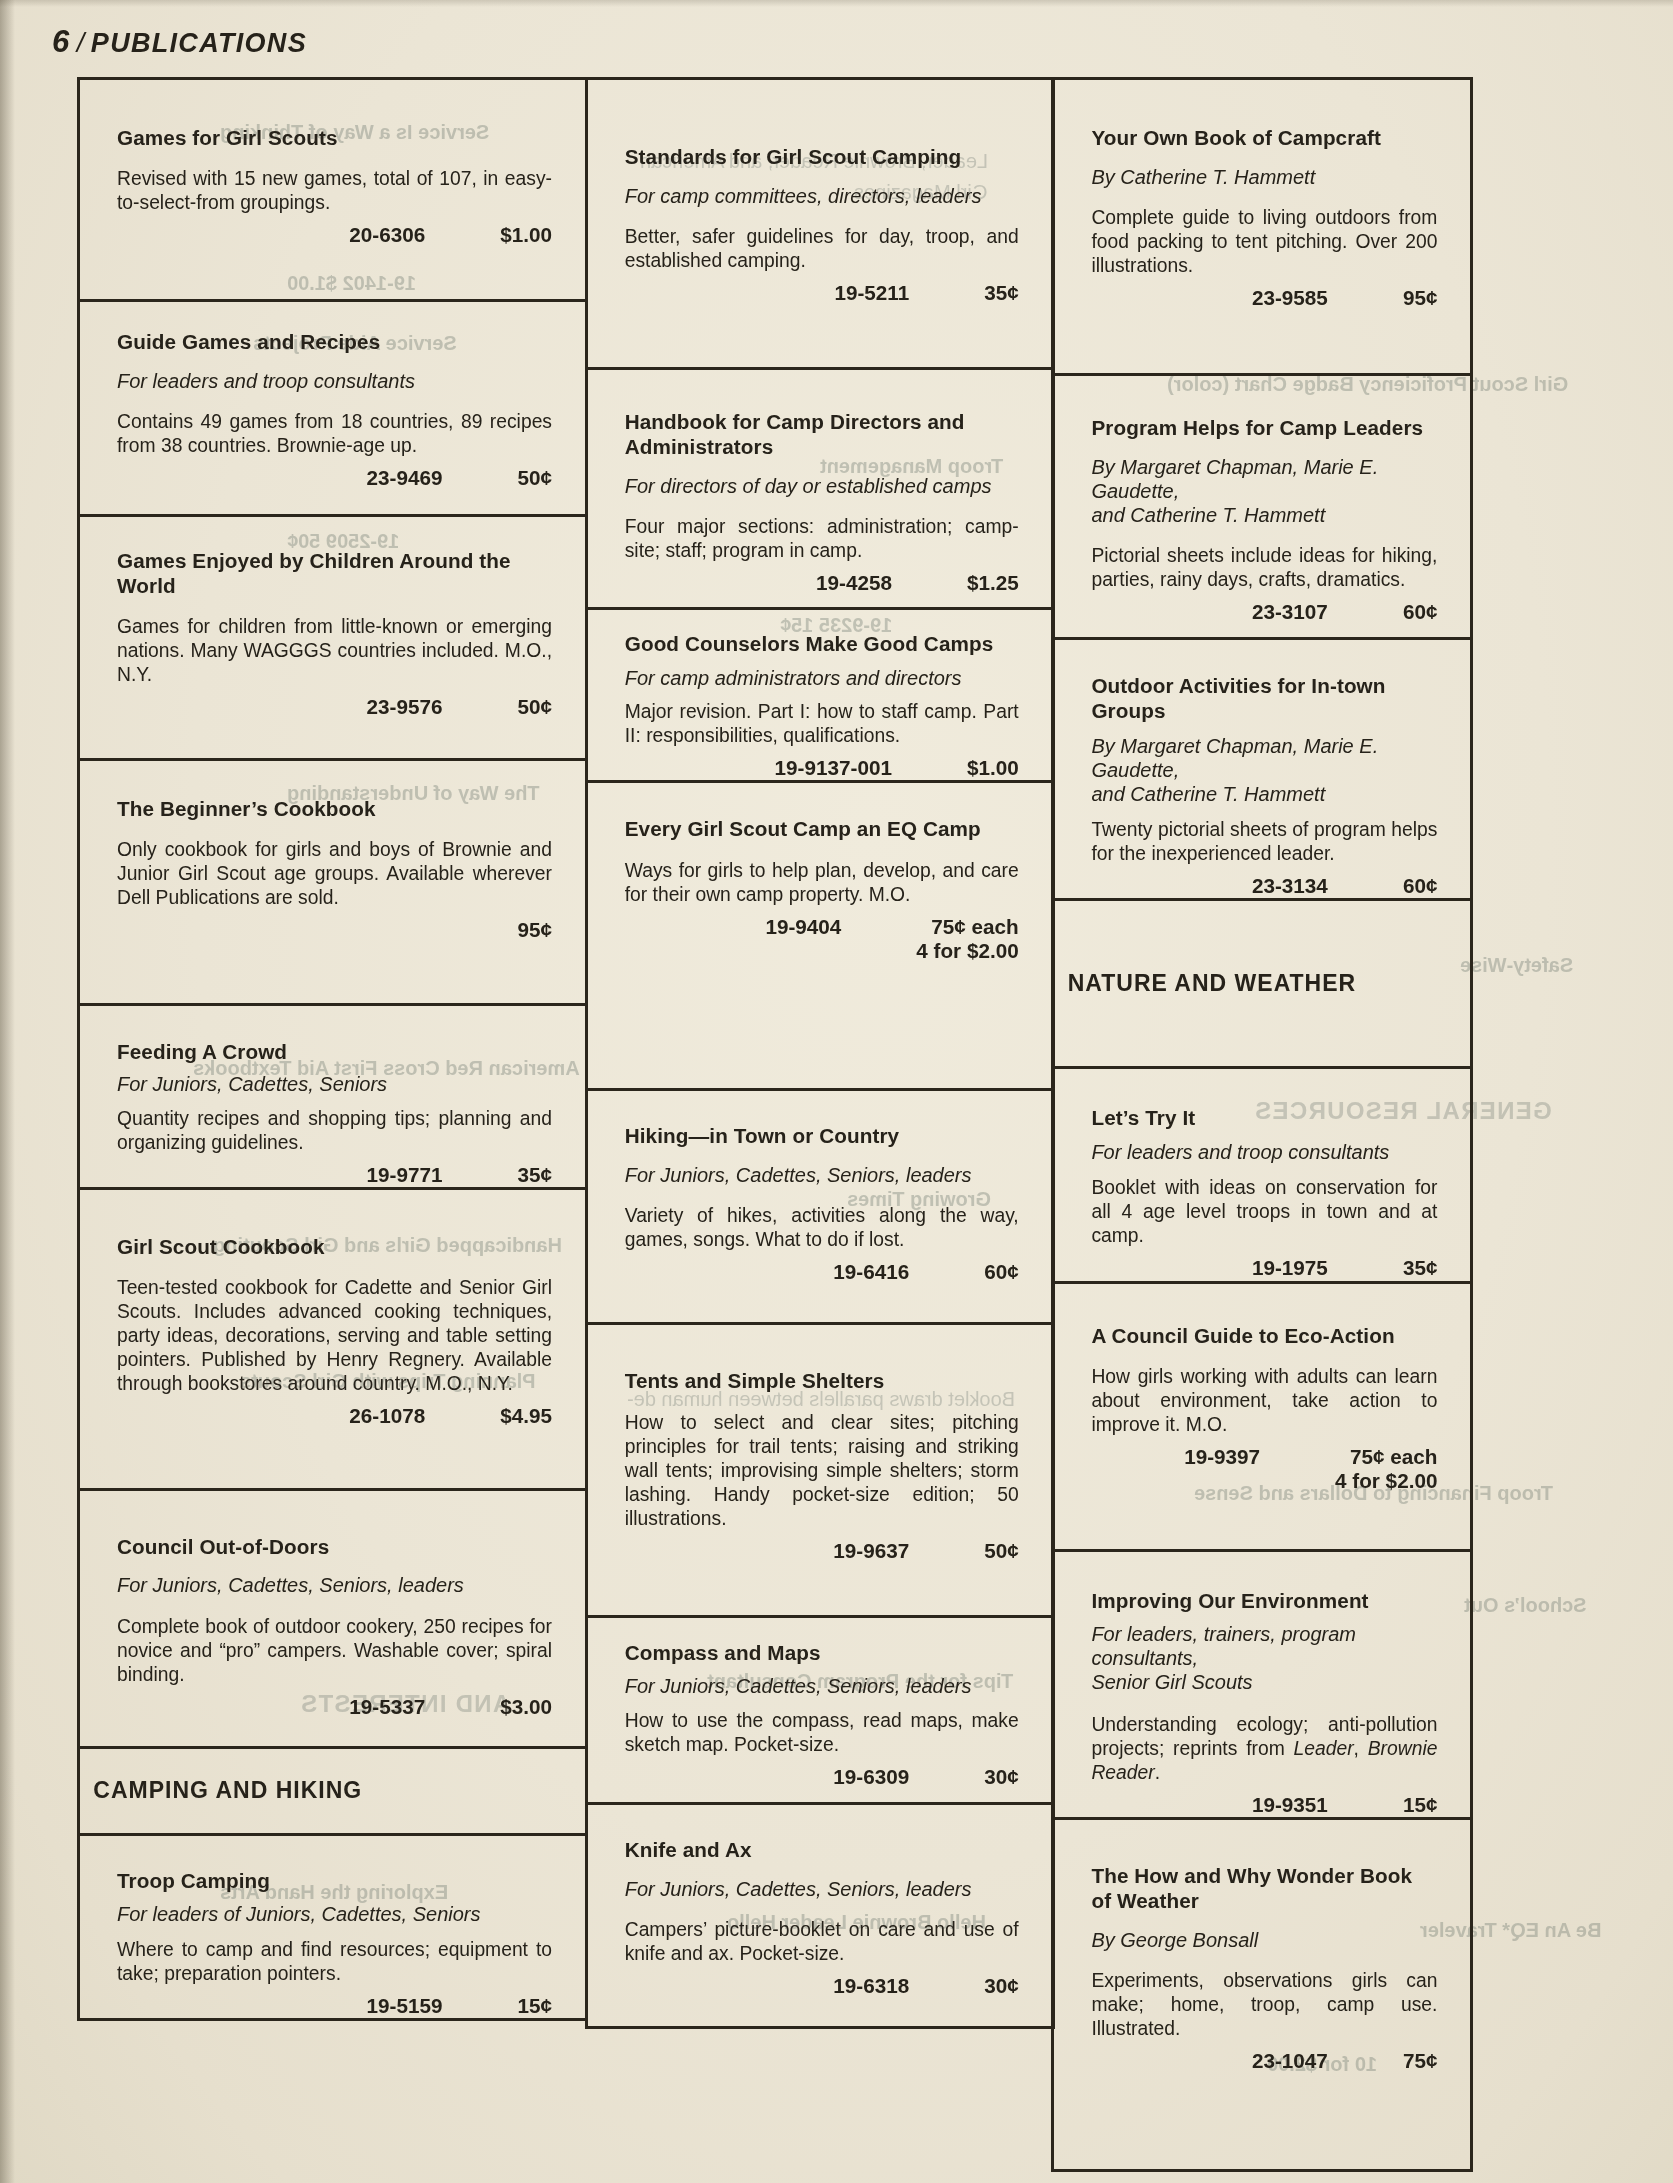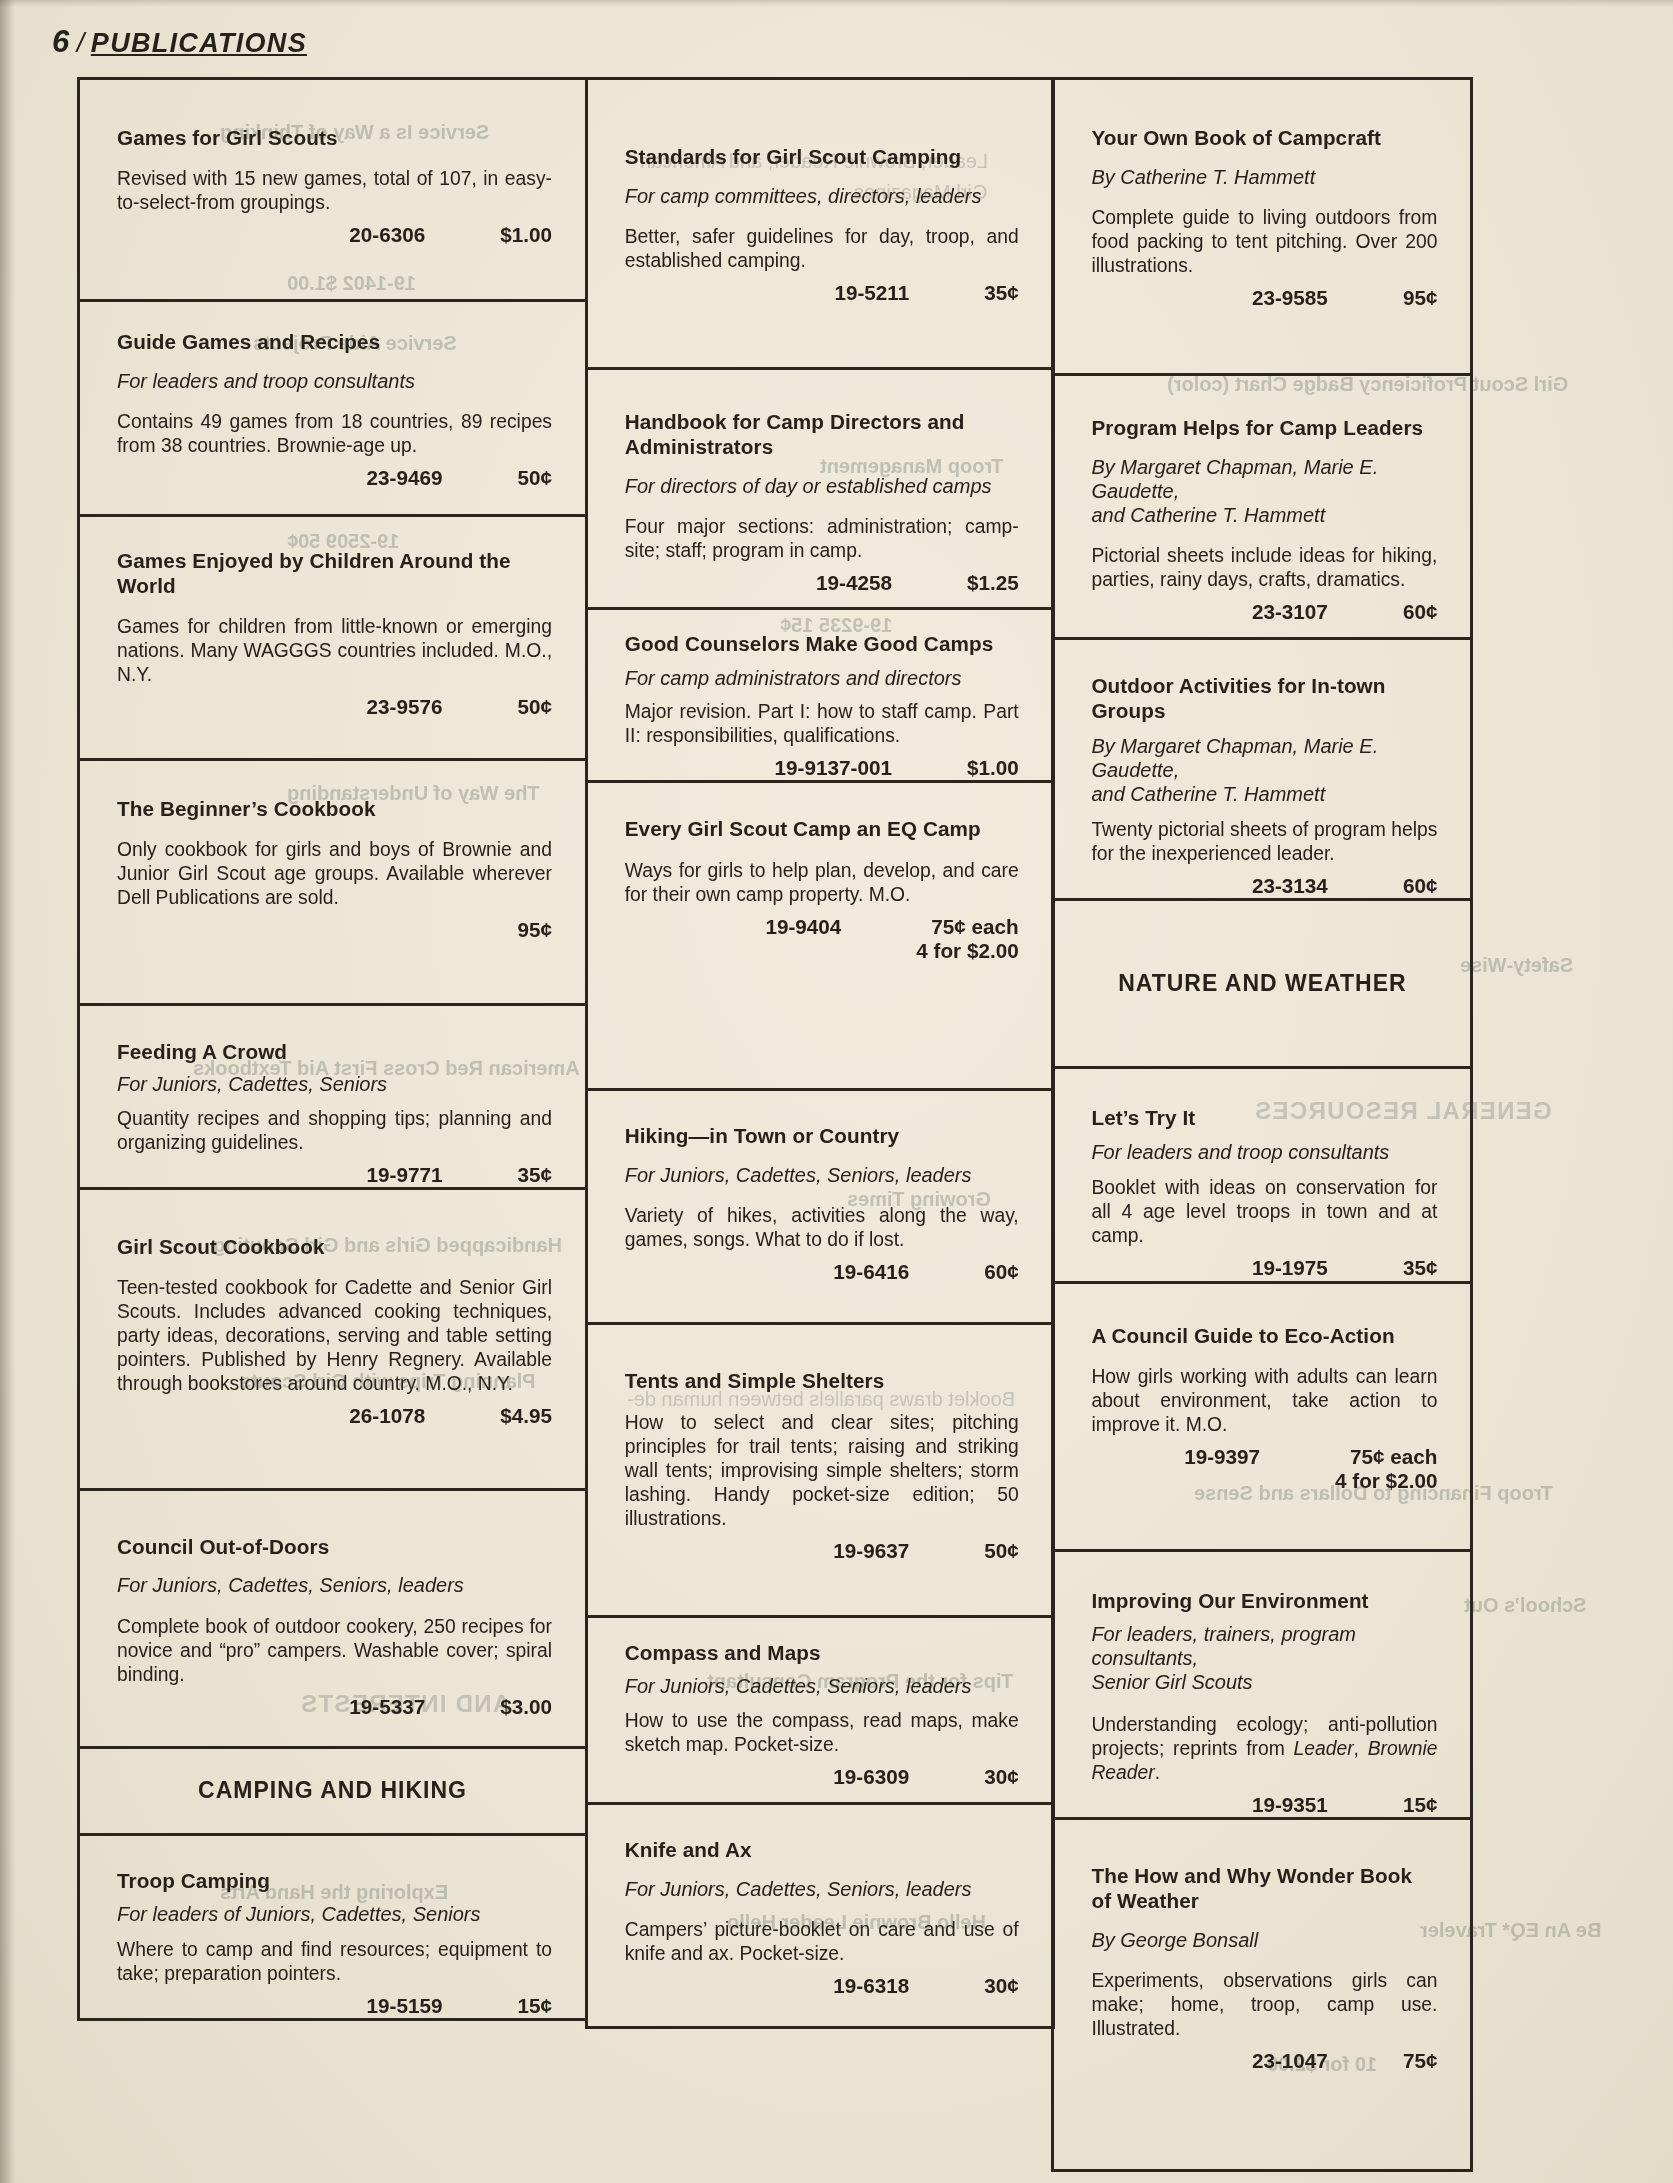--- a/index.html
+++ b/index.html
@@ -20,21 +20,21 @@
     content:"";position:absolute;left:0;top:0;right:0;height:6.7px;
     background:linear-gradient(to bottom, rgba(70,62,44,.18), rgba(70,62,44,0));
     z-index:5;pointer-events:none;
   }
   .pageheader{
     position:absolute;left:52px;top:9.3px;
     font-style:italic;font-weight:bold;white-space:nowrap;
   }
   .pageheader .num{font-size:31px;letter-spacing:0.7px;}
   .pageheader .sep{font-size:27px;padding:0 6.7px;font-weight:normal;}
-  .pageheader .ttl{font-size:27px;letter-spacing:1.3px;text-decoration:underline;}
+  .pageheader .ttl{font-size:27px;letter-spacing:1.3px;}
   .grid{
     position:absolute;left:77px;top:77px;
     display:flex;align-items:flex-start;
     z-index:2;
   }
   .col{
     border:3.3px solid #2b261c;
     box-sizing:border-box;
     background:transparent;
   }
@@ -62,21 +62,21 @@
     text-align:justify;
   }
   .pricerow{
     display:flex;justify-content:flex-end;align-items:flex-start;
     margin-top:8px;
     font-size:20.7px;font-weight:bold;line-height:24px;
   }
   .code{margin-right:75px;text-align:right;}
   .pricestack{display:flex;flex-direction:column;align-items:flex-end;}
   .sectioncell{
-    display:flex;align-items:center;justify-content:center;
+    display:flex;align-items:center;
     padding:0 13.3px;
   }
   .sectionhead{
     font-size:23px;font-weight:bold;letter-spacing:1px;
     margin:0;text-align:center;
   }
   
   .ghost{
     position:absolute;z-index:1;
     transform:scaleX(-1);

